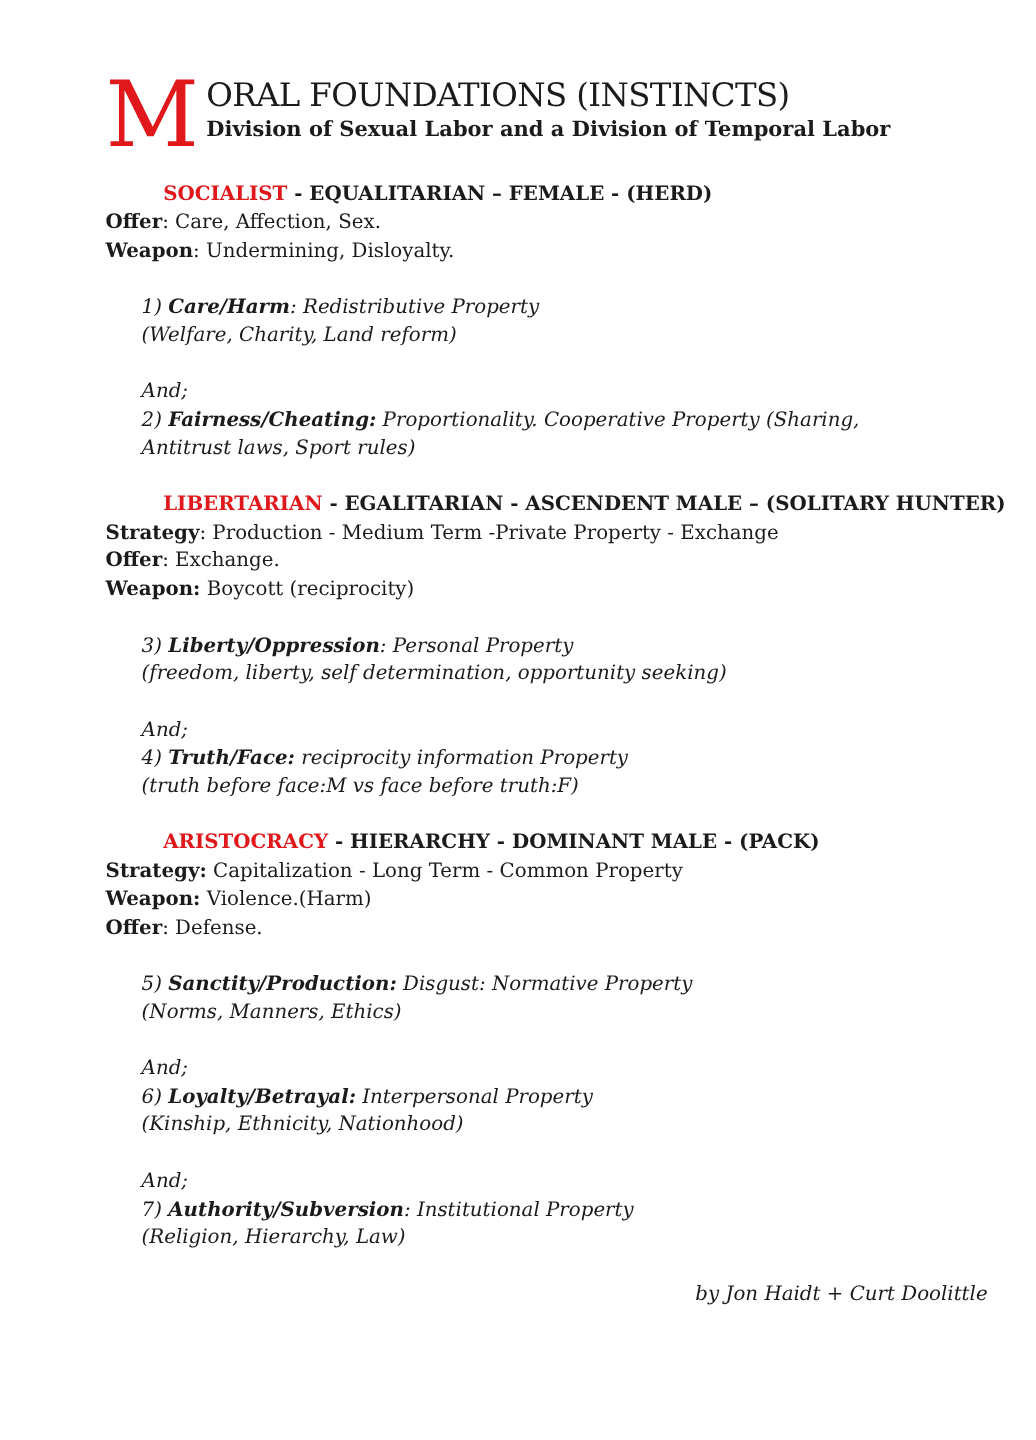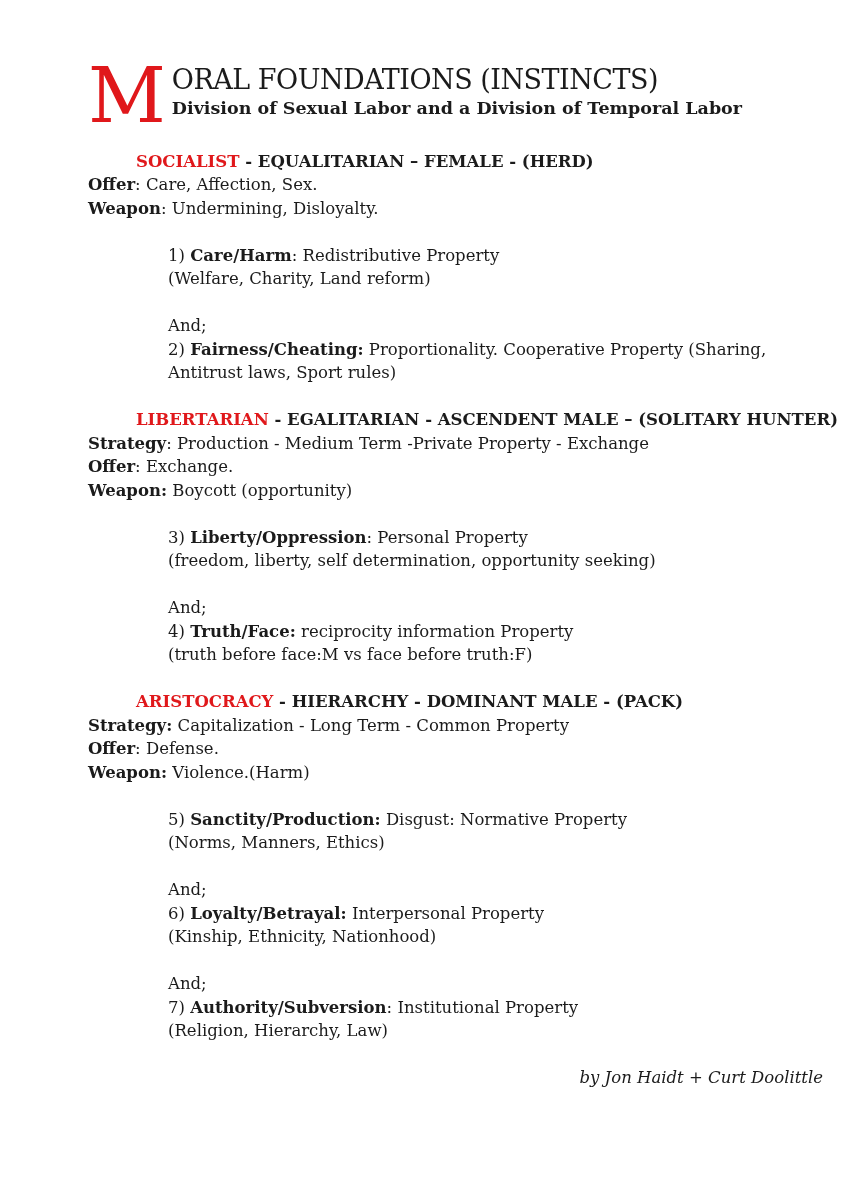--- a/index.html
+++ b/index.html
@@ -15,21 +15,21 @@
   .dropcap {
     color: var(--red); font-size: 76px; line-height: 60px;
     margin-right: 6px; margin-top: 2px; font-weight: normal;
   }
   .title { font-size: 27px; line-height: 31px; letter-spacing: -0.5px; white-space: nowrap; }
   .subtitle { font-size: 17.5px; font-weight: bold; line-height: 26px; white-space: nowrap; }
   .section { margin-top: 23.5px; }
   .section-heading { font-weight: bold; white-space: nowrap; margin-left: 48px; }
   .heading-label { color: var(--red); }
   .attr-label { font-weight: bold; }
-  .item { margin-left: 80px; margin-top: 23.5px; }
+  .item { margin-left: 30px; margin-top: 23.5px; font-style: italic; }
   .item-name { font-weight: bold; }
   .byline { font-style: italic; margin-top: 23.5px; text-align: right; }
 </style>
 </head>
 <body>
 
 <div class="page">
 
   <div class="header">
     <div class="dropcap">M</div>
@@ -53,39 +53,39 @@
       <div>And;</div>
       <div><span>2) </span><span class="item-name">Fairness/Cheating:</span><span> Proportionality. Cooperative Property (Sharing,</span></div>
       <div>Antitrust laws, Sport rules)</div>
     </div>
   </div>
 
   <div class="section">
     <div class="section-heading"><span class="heading-label">LIBERTARIAN</span><span> - EGALITARIAN - ASCENDENT MALE – (SOLITARY HUNTER)</span></div>
     <div><span class="attr-label">Strategy</span><span>: Production - Medium Term -Private Property - Exchange</span></div>
     <div><span class="attr-label">Offer</span><span>: Exchange.</span></div>
-    <div><span class="attr-label">Weapon:</span><span> Boycott (opportunity)</span></div>
+    <div><span class="attr-label">Weapon:</span><span> Boycott (reciprocity)</span></div>
 
     <div class="item">
       <div><span>3) </span><span class="item-name">Liberty/Oppression</span><span>: Personal Property</span></div>
       <div>(freedom, liberty, self determination, opportunity seeking)</div>
     </div>
 
     <div class="item">
       <div>And;</div>
       <div><span>4) </span><span class="item-name">Truth/Face:</span><span> reciprocity information Property</span></div>
       <div>(truth before face:M vs face before truth:F)</div>
     </div>
   </div>
 
   <div class="section">
     <div class="section-heading"><span class="heading-label">ARISTOCRACY</span><span> - HIERARCHY - DOMINANT MALE - (PACK)</span></div>
     <div><span class="attr-label">Strategy:</span><span> Capitalization - Long Term - Common Property</span></div>
+    <div><span class="attr-label">Weapon:</span><span> Violence.(Harm)</span></div>
     <div><span class="attr-label">Offer</span><span>: Defense.</span></div>
-    <div><span class="attr-label">Weapon:</span><span> Violence.(Harm)</span></div>
 
     <div class="item">
       <div><span>5) </span><span class="item-name">Sanctity/Production:</span><span> Disgust: Normative Property</span></div>
       <div>(Norms, Manners, Ethics)</div>
     </div>
 
     <div class="item">
       <div>And;</div>
       <div><span>6) </span><span class="item-name">Loyalty/Betrayal:</span><span> Interpersonal Property</span></div>
       <div>(Kinship, Ethnicity, Nationhood)</div>

